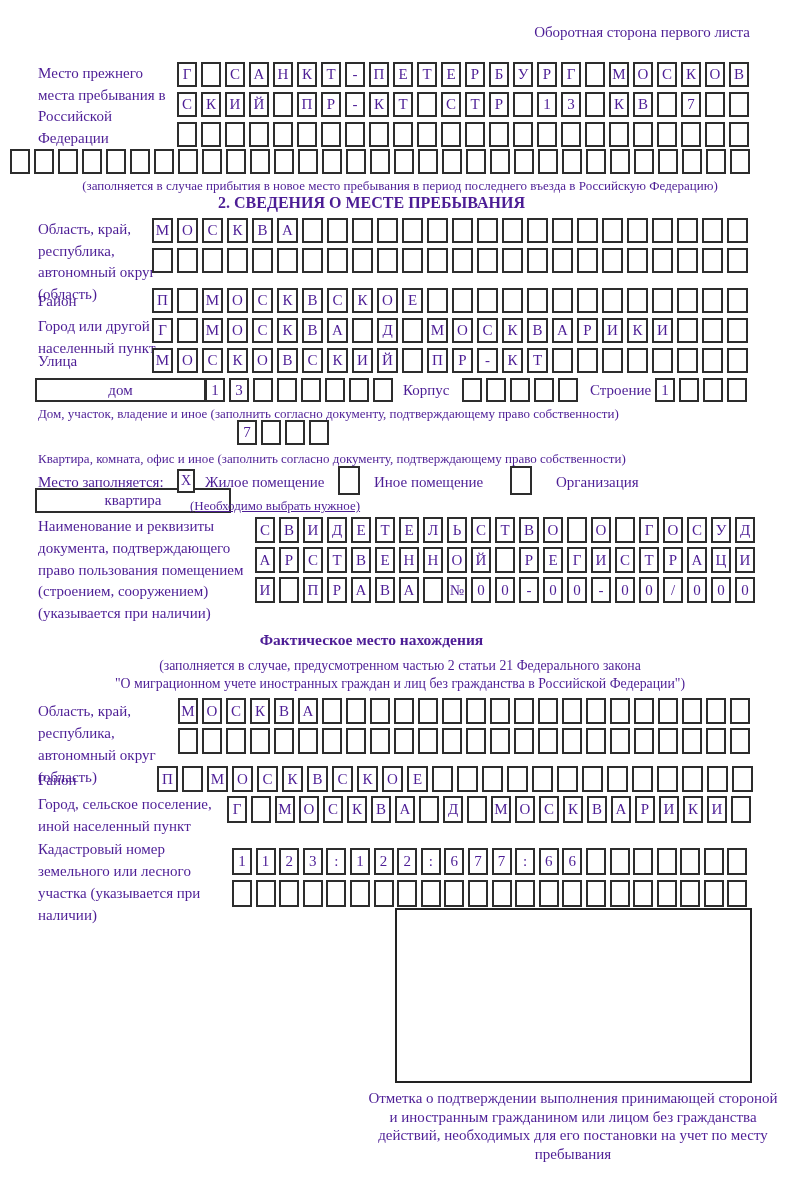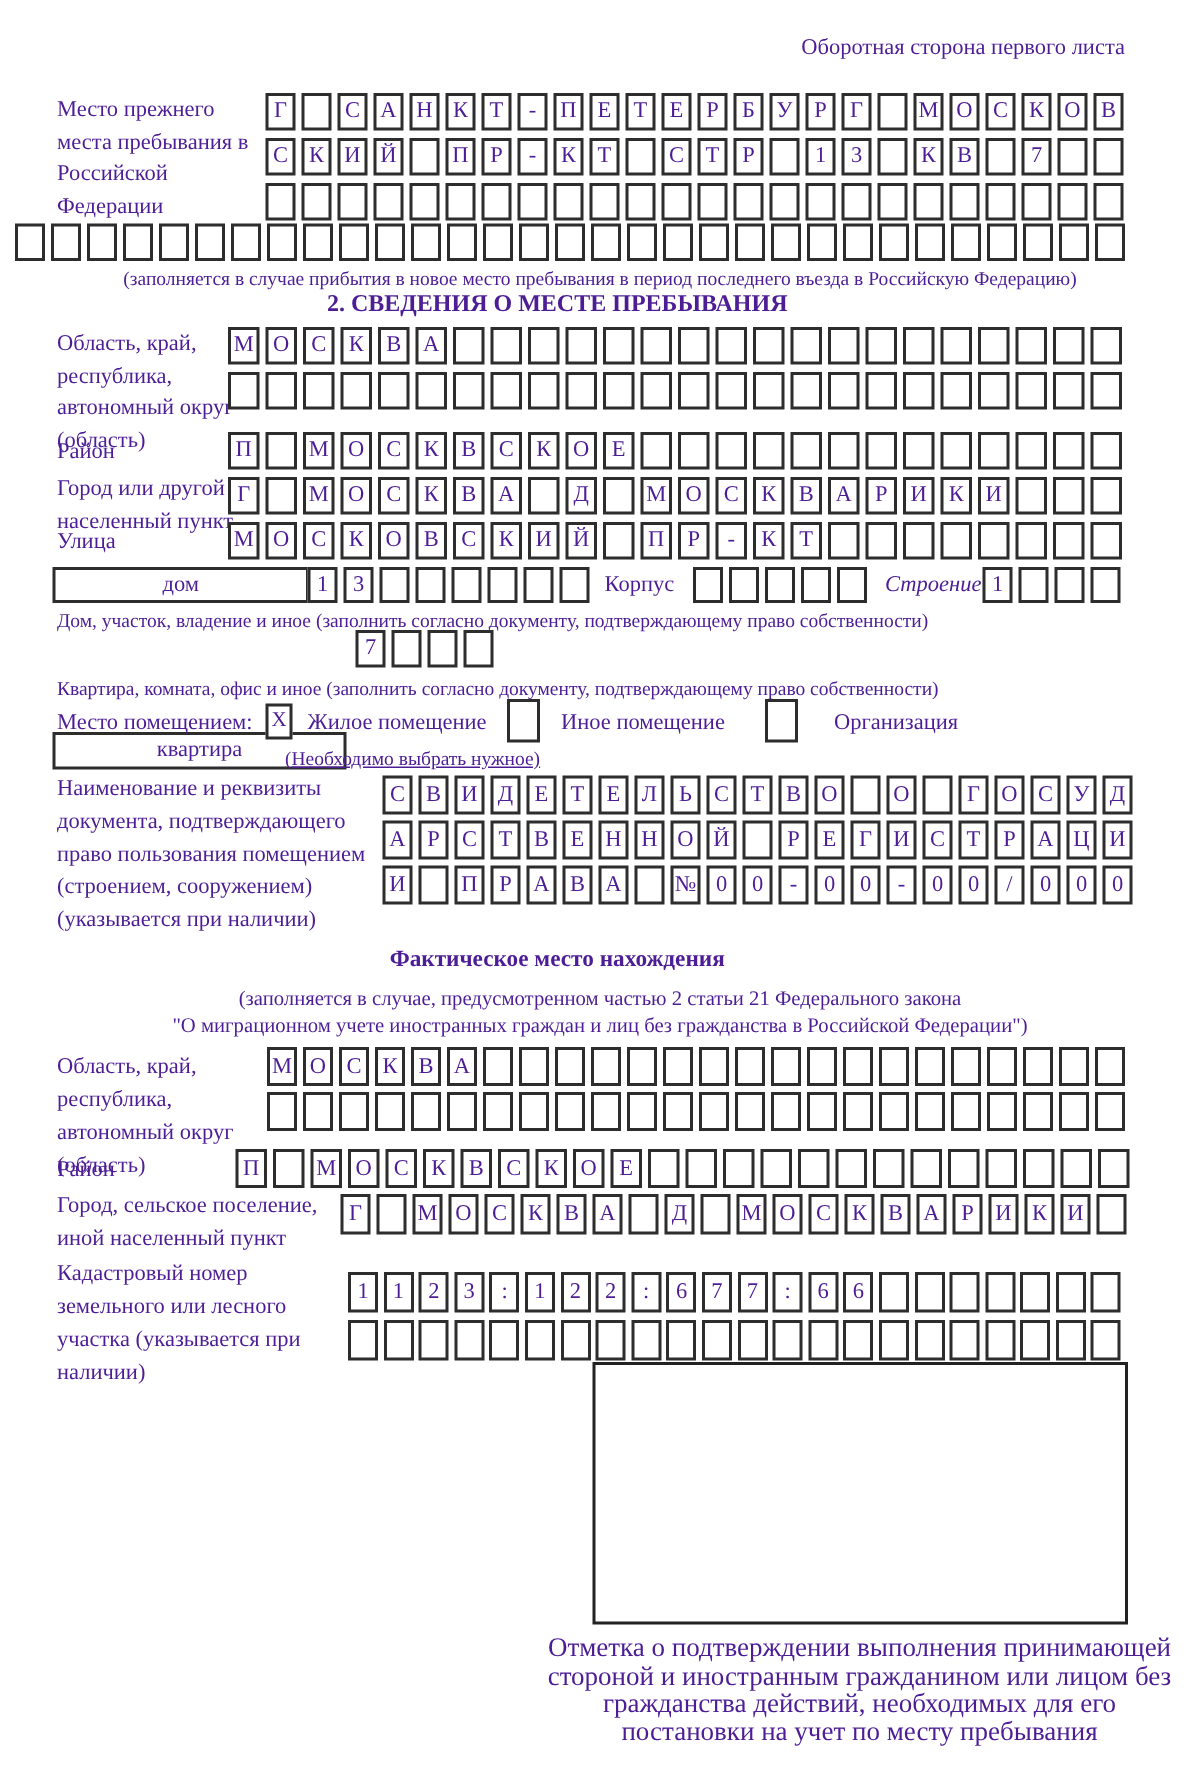--- a/index.html
+++ b/index.html
@@ -293,39 +293,39 @@
       <span class="cell"></span>
     </div>
   <div class="lbl" style="left:403px;top:380px;">Корпус</div>
   <div class="boxrow" style="left:462px;top:378px;--cw:20px;--ch:24px;--gap:4px;">
       <span class="cell"></span>
       <span class="cell"></span>
       <span class="cell"></span>
       <span class="cell"></span>
       <span class="cell"></span>
     </div>
-  <div class="lbl" style="left:590px;top:380px;font-style:italic;">Строение</div>
+  <div class="lbl" style="left:590px;top:380px;">Строение</div>
   <div class="boxrow" style="left:655px;top:378px;--cw:20px;--ch:24px;--gap:4px;">
       <span class="cell">1</span>
       <span class="cell"></span>
       <span class="cell"></span>
       <span class="cell"></span>
     </div>
   <div class="note" style="left:38px;top:405px;">Дом, участок, владение и иное (заполнить согласно документу, подтверждающему право собственности)</div>
 
   <div class="longbox" style="left:35px;top:444px;width:196px;height:25px;margin-top:44px;">квартира</div>
   <div class="boxrow" style="left:237px;top:420px;--cw:20px;--ch:25px;--gap:4px;">
       <span class="cell">7</span>
       <span class="cell"></span>
       <span class="cell"></span>
       <span class="cell"></span>
     </div>
   <div class="note" style="left:38px;top:450px;">Квартира, комната, офис и иное (заполнить согласно документу, подтверждающему право собственности)</div>
 
-  <div class="lbl" style="left:38px;top:472px;">Место помещением:</div>
+  <div class="lbl" style="left:38px;top:472px;">Место заполняется:</div>
   <div class="chk" style="left:177px;top:469px;width:18px;height:24px;">X</div>
   <div class="lbl" style="left:205px;top:472px;">Жилое помещение</div>
   <div class="chk" style="left:338px;top:466px;width:22px;height:29px;"></div>
   <div class="lbl" style="left:374px;top:472px;">Иное помещение</div>
   <div class="chk" style="left:510px;top:466px;width:22px;height:29px;"></div>
   <div class="lbl" style="left:556px;top:472px;">Организация</div>
   <div class="note" style="left:190px;top:497px;width:300px;text-align:left;text-decoration:underline;">(Необходимо выбрать нужное)</div>
 
   <div class="lbl" style="left:38px;top:516px;width:215px;line-height:21.8px;">Наименование и реквизиты документа, подтверждающего право пользования помещением (строением, сооружением) (указывается при наличии)</div>
   <div class="boxrow" style="left:255px;top:517px;--cw:20px;--ch:26px;--gap:4px;">
@@ -554,15 +554,15 @@
       <span class="cell"></span>
       <span class="cell"></span>
       <span class="cell"></span>
       <span class="cell"></span>
       <span class="cell"></span>
       <span class="cell"></span>
       <span class="cell"></span>
     </div>
 
   <div class="bigbox" style="left:395px;top:908px;width:357px;height:175px;"></div>
-  <div class="abs" style="left:363px;top:1089px;width:420px;text-align:center;font-size:18px;line-height:18.5px;">Отметка о подтверждении выполнения принимающей стороной и иностранным гражданином или лицом без гражданства действий, необходимых для его постановки на учет по месту пребывания</div>
+  <div class="abs" style="left:363px;top:1089px;width:420px;text-align:center;font-size:15px;line-height:18.5px;">Отметка о подтверждении выполнения принимающей стороной и иностранным гражданином или лицом без гражданства действий, необходимых для его постановки на учет по месту пребывания</div>
 
 </div>
 
 </body></html>

